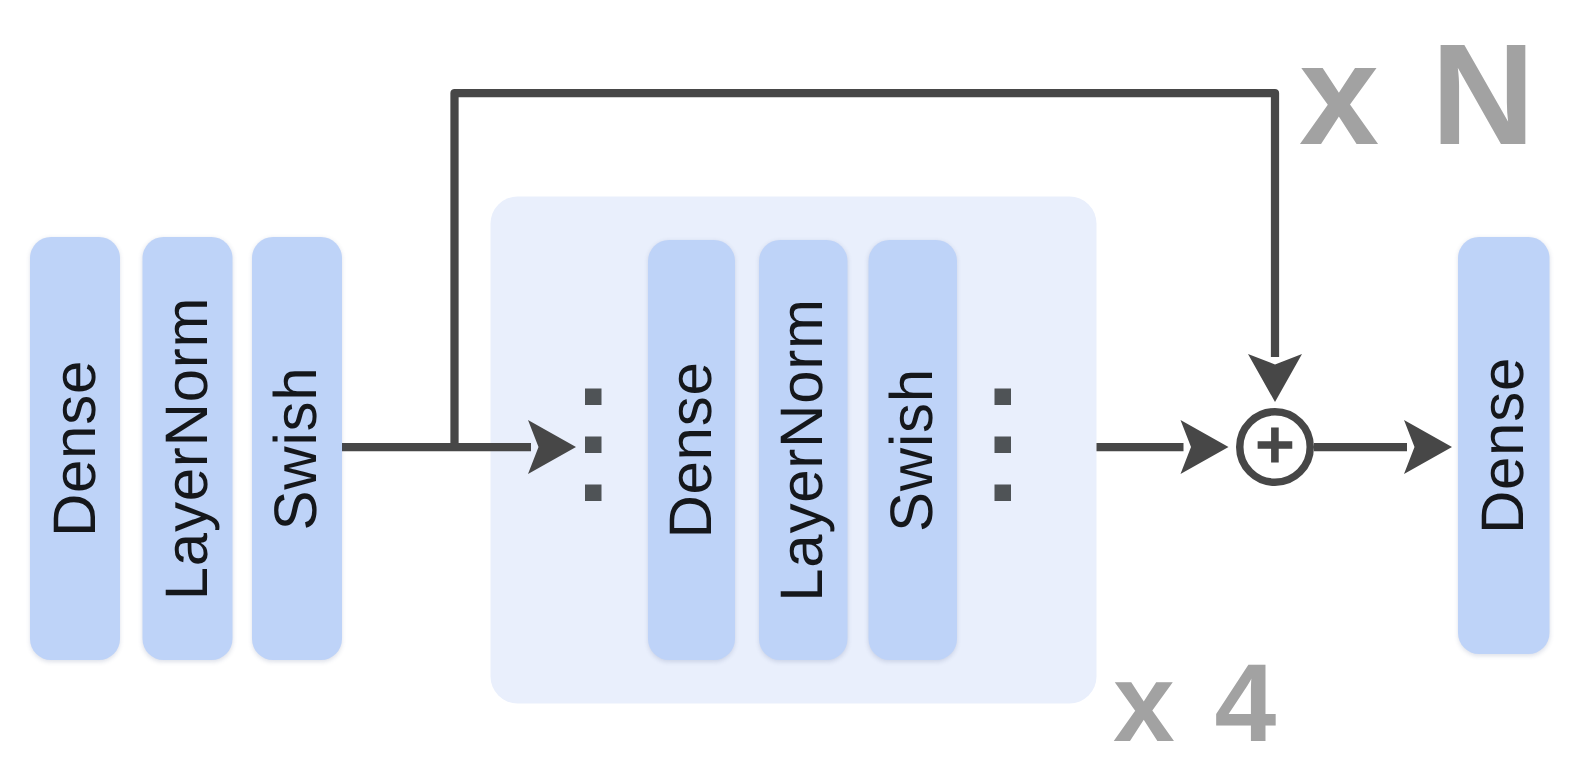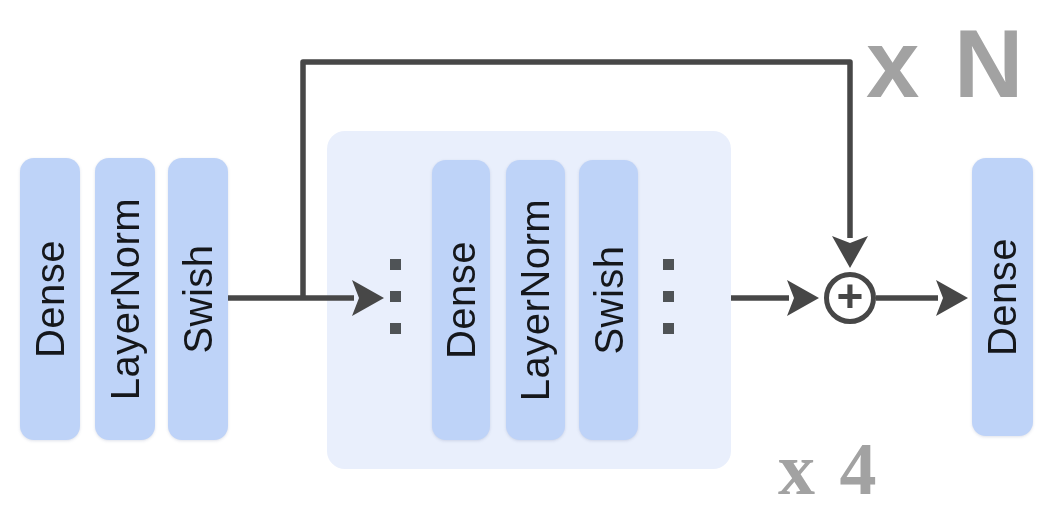--- a/index.html
+++ b/index.html
@@ -74,21 +74,21 @@
 
   .repeat-label {
     position: absolute;
     font-weight: 700;
     color: var(--repeat-text);
     line-height: 1;
     z-index: 5;
     white-space: nowrap;
   }
   .repeat-n { left: 866px; top: 16px; font-size: 96px; letter-spacing: 4px; }
-  .repeat-4 { left: 778px; top: 432px; font-size: 74px; letter-spacing: 3px; font-family: Liberation Serif, serif; }
+  .repeat-4 { left: 742px; top: 432px; font-size: 74px; letter-spacing: 3px; }
 </style>
 </head>
 <body>
 
 <div class="stage">
 
   <div class="container-box"></div>
 
   <svg class="connectors" width="1047" height="505" viewBox="0 0 1047 505">
 

